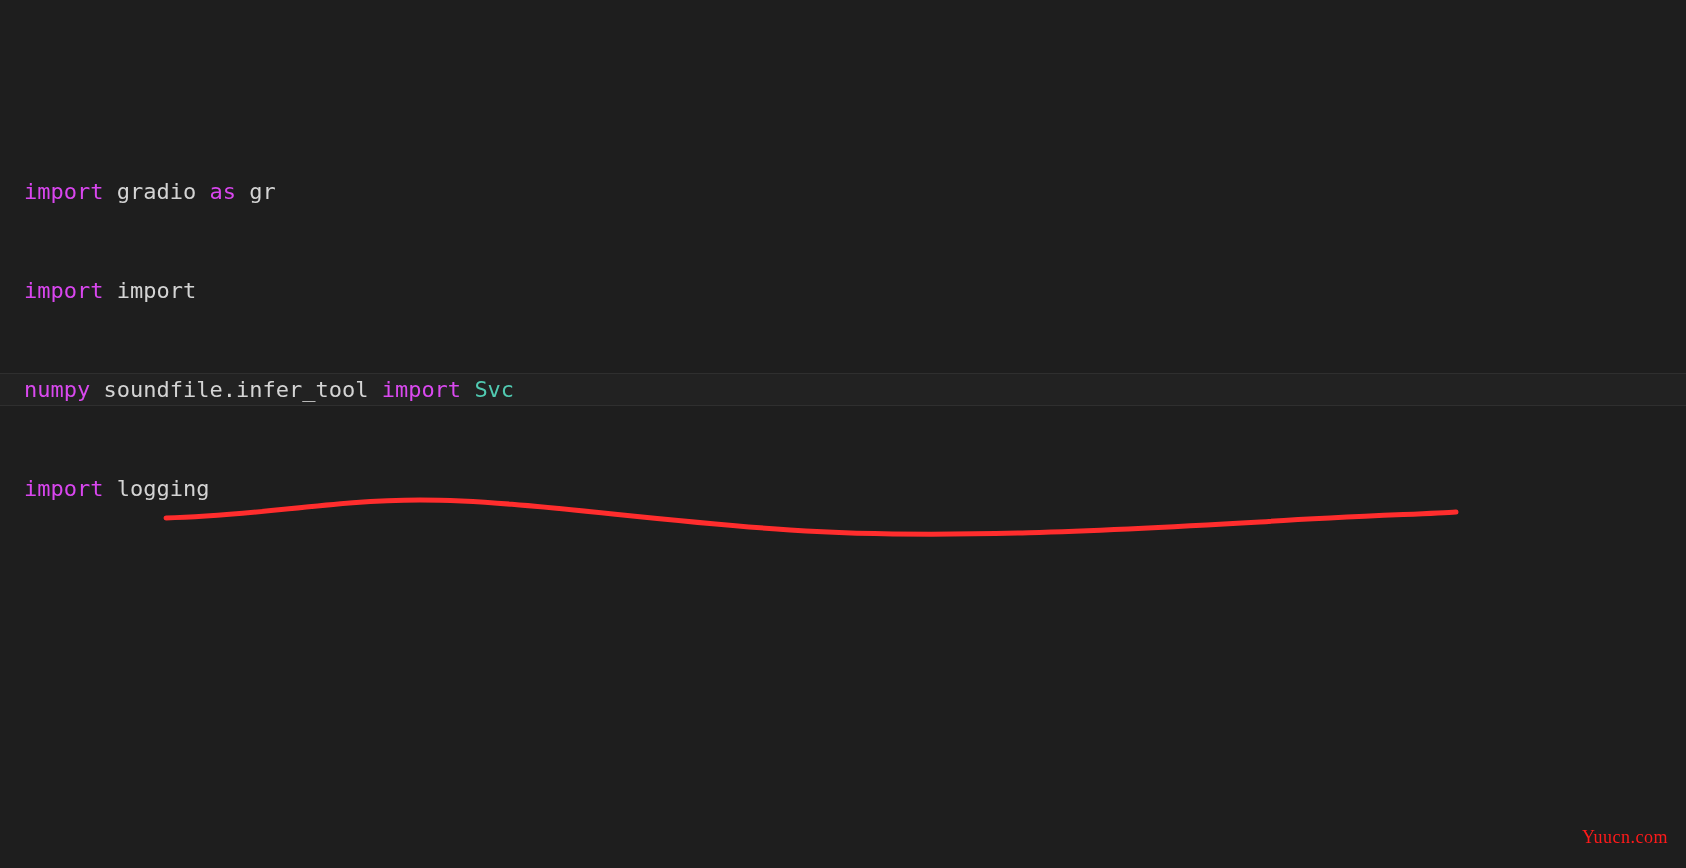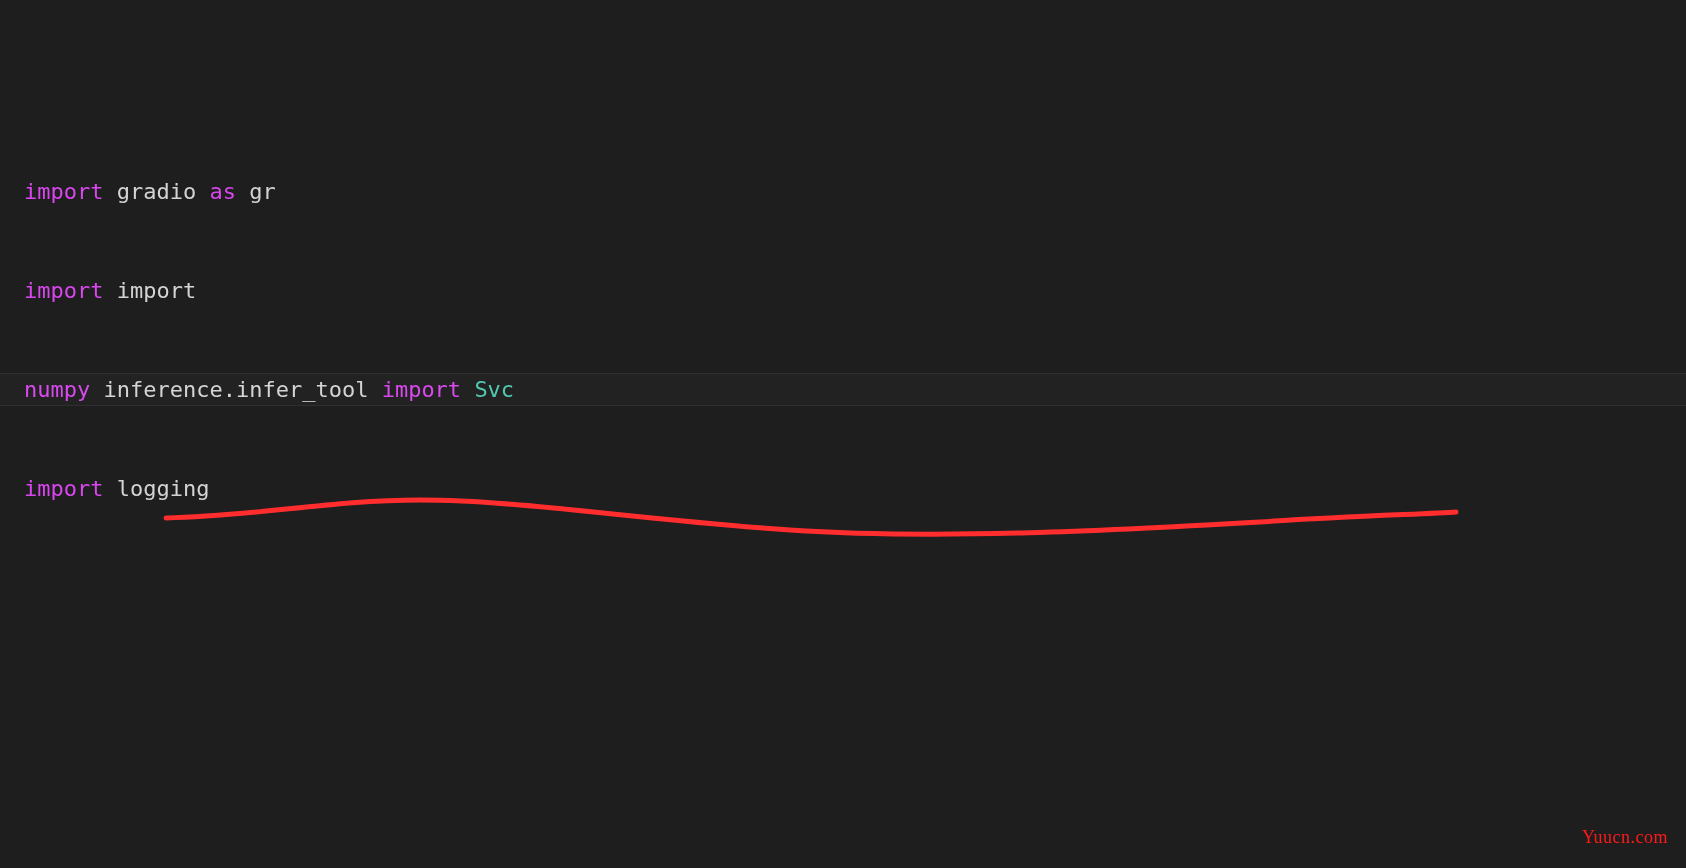--- a/index.html
+++ b/index.html
@@ -47,21 +47,21 @@
 </style>
 </head>
 <body>
 
 <div class="editor">
 
   <div class="highlight-line" style="top:373px;"></div>
 
   <span class="line"><span class="kw">import</span> <span class="id">gradio</span> <span class="kw">as</span> <span class="id">gr</span></span>
   <span class="line"><span class="kw">import</span> <span class="id">import</span></span>
-  <span class="line"><span class="kw">numpy</span> <span class="id">inference.infer_tool</span> <span class="kw">import</span> <span class="cls">Svc</span></span>
+  <span class="line"><span class="kw">numpy</span> <span class="id">soundfile.infer_tool</span> <span class="kw">import</span> <span class="cls">Svc</span></span>
   <span class="line"><span class="kw">import</span> <span class="id">logging</span></span>
   <span class="line"></span>
   
   
   
   
   
   
   
   

